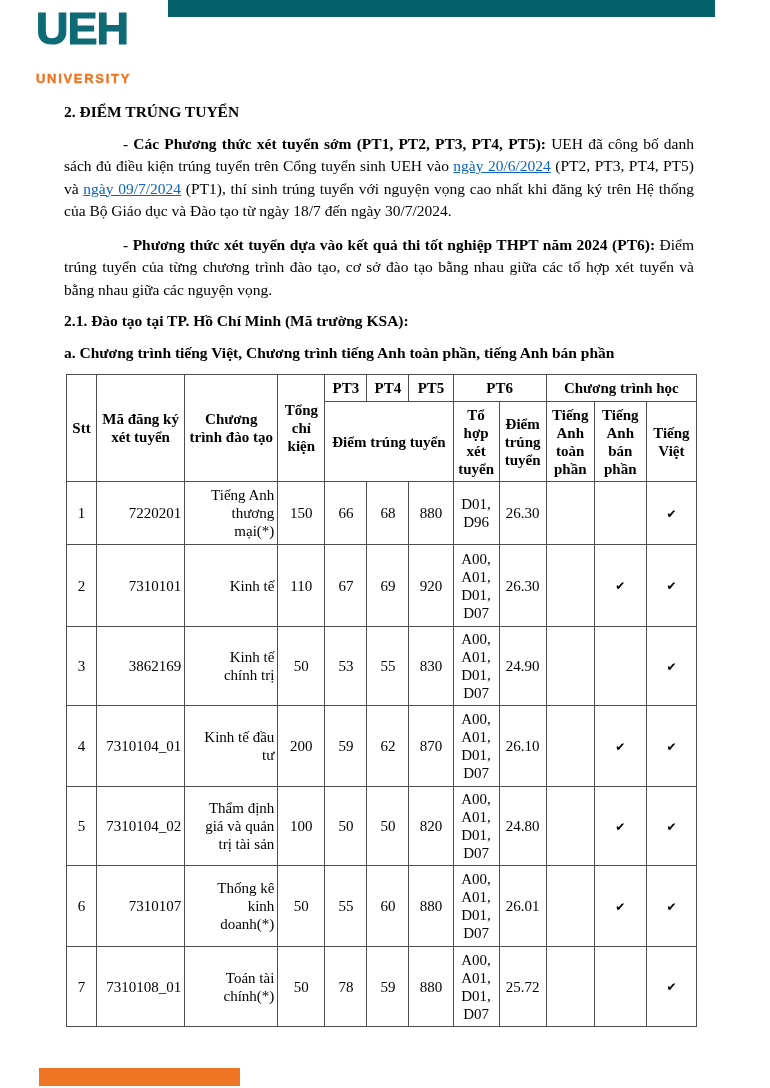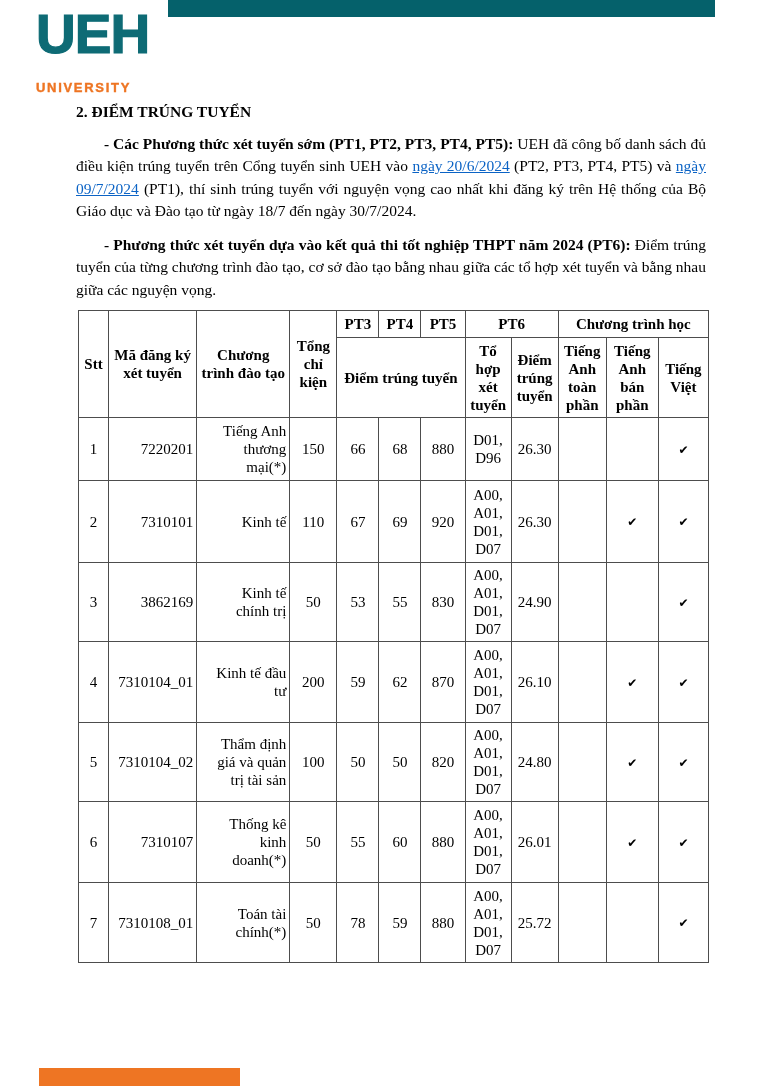--- a/index.html
+++ b/index.html
@@ -3,34 +3,34 @@
 <meta charset="utf-8">
 <style>
   html,body { margin:0; padding:0; background:#fff; }
   .page { position:relative; width:770px; height:1088px; background:#ffffff;
           font-family:"Liberation Serif", "DejaVu Serif", serif; color:#000; overflow:hidden; }
 
   .topbar { position:absolute; left:168px; top:0; width:547px; height:17px; }
   .bottombar { position:absolute; left:39px; top:1068px; width:201px; height:18px; }
 
   .logo { position:absolute; left:36px; top:8px; font-family:"Liberation Sans", "DejaVu Sans", sans-serif; }
-  .logo-ueh { font-size:55px; font-weight:bold; line-height:0.95;
+  .logo-ueh { font-size:45px; font-weight:bold; line-height:0.95;
               letter-spacing:-1px; -webkit-text-stroke:1.2px currentColor; }
   .logo-univ { font-size:13px; font-weight:bold; letter-spacing:1.7px; margin-top:3px;
                -webkit-text-stroke:0.4px currentColor; }
 
-  .content { position:absolute; left:76px; top:101px; width:630px;
+  .content { position:absolute; left:64px; top:101px; width:630px;
              font-size:15.5px; line-height:22.5px; }
   .content h2, .content h3, .content h4 { font-size:15.5px; font-weight:bold; margin:0; }
   .content h2 { margin-bottom:9px; }
   .content h3 { margin:0 0 9px 0; }
   .content h4 { margin:0 0 10px 0; }
   .para { margin:0 0 11px 0; text-align:justify; text-indent:28px; }
   .para.p2 { margin-bottom:9px; }
-  .b { font-weight:bold; }
+  .b { font-weight:bold;margin-left:31px; }
   a.doclink { font-weight:normal; text-decoration:underline; cursor:pointer; }
 
   table.scores { border-collapse:collapse; table-layout:fixed; width:631px; margin-left:2px;
                  font-size:15px; line-height:18px; }
   table.scores th, table.scores td { border:1px solid #4d4d4d; padding:1px 2px;
                  vertical-align:middle; text-align:center; overflow:hidden; word-wrap:break-word; }
   table.scores th { font-weight:bold; padding:2px 3px; }
   table.scores td.l { text-align:right; padding-left:8px; padding-right:3px; }
   tr.hr1 { height:27px; }
   tr.hr2 { height:80px; }
@@ -48,21 +48,23 @@
     <div class="logo-univ" style="color: rgb(238, 117, 35); margin-top: 20px;">UNIVERSITY</div>
   </div>
 
   <div class="content">
     <h2>2. ĐIỂM TRÚNG TUYỂN</h2>
 
     <p class="para p1"><span class="b">- Các Phương thức xét tuyển sớm (PT1, PT2, PT3, PT4, PT5): </span><span>UEH đã công bố danh sách đủ điều kiện trúng tuyển trên Cổng tuyển sinh UEH vào </span><a class="doclink" href="#" style="color: rgb(11, 99, 197);">ngày 20/6/2024</a><span> (PT2, PT3, PT4, PT5) và </span><a class="doclink" href="#" style="color: rgb(11, 99, 197);">ngày 09/7/2024</a><span> (PT1), thí sinh trúng tuyển với nguyện vọng cao nhất khi đăng ký trên Hệ thống của Bộ Giáo dục và Đào tạo từ ngày 18/7 đến ngày 30/7/2024.</span></p>
 
     <p class="para p2"><span class="b">- Phương thức xét tuyển dựa vào kết quả thi tốt nghiệp THPT năm 2024 (PT6): </span><span>Điểm trúng tuyển của từng chương trình đào tạo, cơ sở đào tạo bằng nhau giữa các tổ hợp xét tuyển và bằng nhau giữa các nguyện vọng.</span></p>
 
-
+    <h3>2.1. Đào tạo tại TP. Hồ Chí Minh (Mã trường KSA):</h3>
+
+    <h4>a. Chương trình tiếng Việt, Chương trình tiếng Anh toàn phần, tiếng Anh bán phần</h4>
 
     <table class="scores">
       <colgroup>
         <col style="width:30px">
           <col style="width:88px">
           <col style="width:93px">
           <col style="width:47px">
         <col style="width:42px">
           <col style="width:42px">
           <col style="width:44px">

